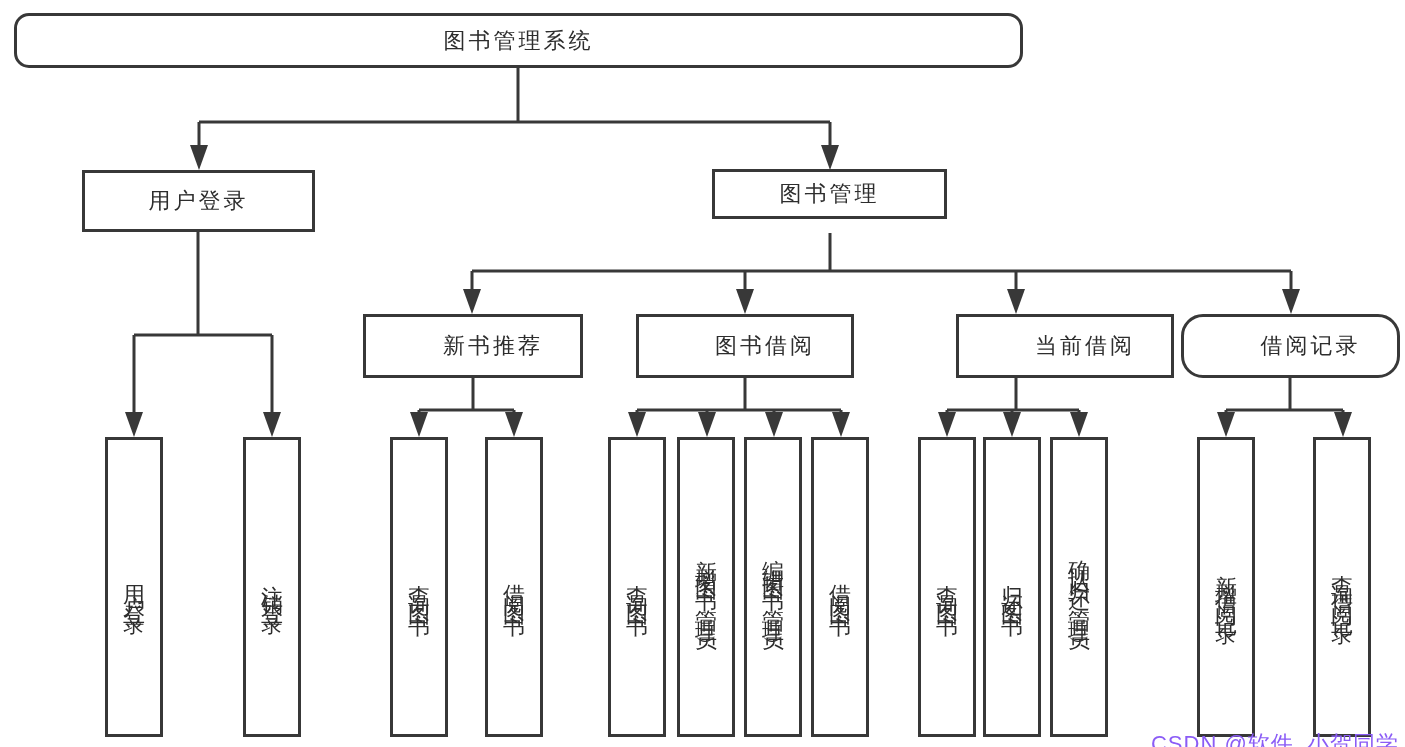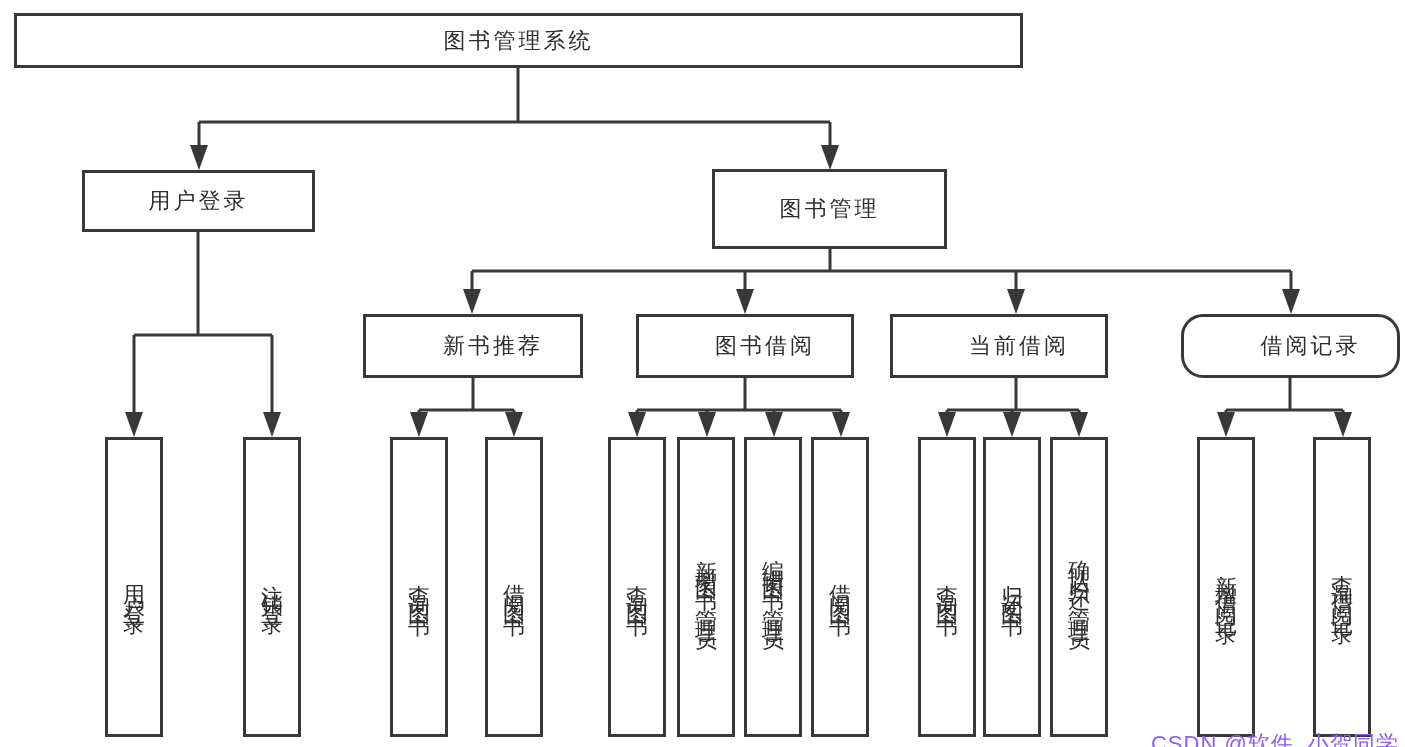--- a/index.html
+++ b/index.html
@@ -46,27 +46,27 @@
     justify-content: center;
     z-index: 2;
   }
   .leaf .vlbl {
     writing-mode: vertical-rl;
     color: #2d2d2d;
     font-size: 22px;
     letter-spacing: 10px;
     line-height: 1;
   }
-  .root-box   { left: 14px;  top: 13px;  width: 1009px; height: 55px; }
+  .root-box   { left: 14px;  top: 13px;  width: 1009px; height: 55px; border-radius: 15px; }
   .l2-login   { left: 82px;  top: 170px; width: 233px;  height: 62px; }
-  .l2-mgmt    { left: 712px; top: 169px; width: 235px;  height: 80px; }
+  .l2-mgmt    { left: 712px; top: 169px; width: 235px;  height: 50px; }
   .l3         { top: 314px; height: 64px; padding-left: 40px; }
   .l3-newrec  { left: 363px;  width: 220px; }
   .l3-borrow  { left: 636px;  width: 218px; }
-  .l3-current { left: 890px;  width: 218px; text-align: right; }
+  .l3-current { left: 956px;  width: 218px; text-align: right; }
   .l3-records { left: 1181px; width: 219px; border-radius: 22px; }
   .lf-1  { left: 105px; }
   .lf-2  { left: 243px; }
   .lf-3  { left: 390px; }
   .lf-4  { left: 485px; }
   .lf-5  { left: 608px; }
   .lf-6  { left: 677px; }
   .lf-7  { left: 744px; }
   .lf-8  { left: 811px; }
   .lf-9  { left: 918px; }

